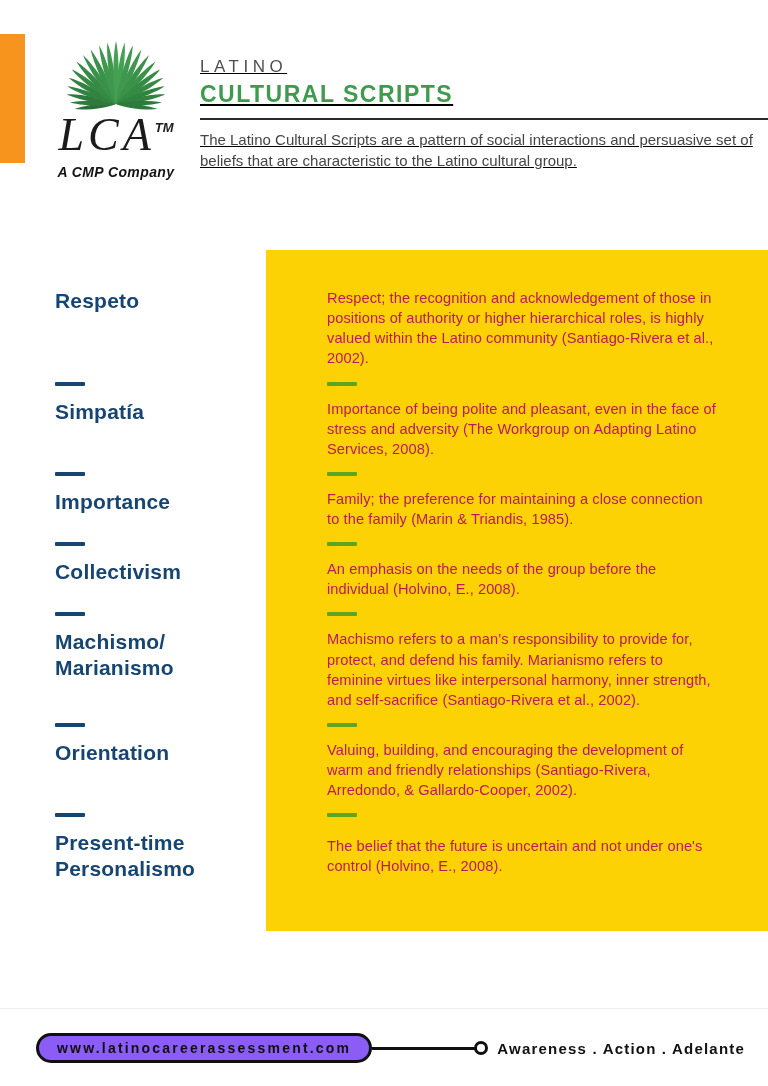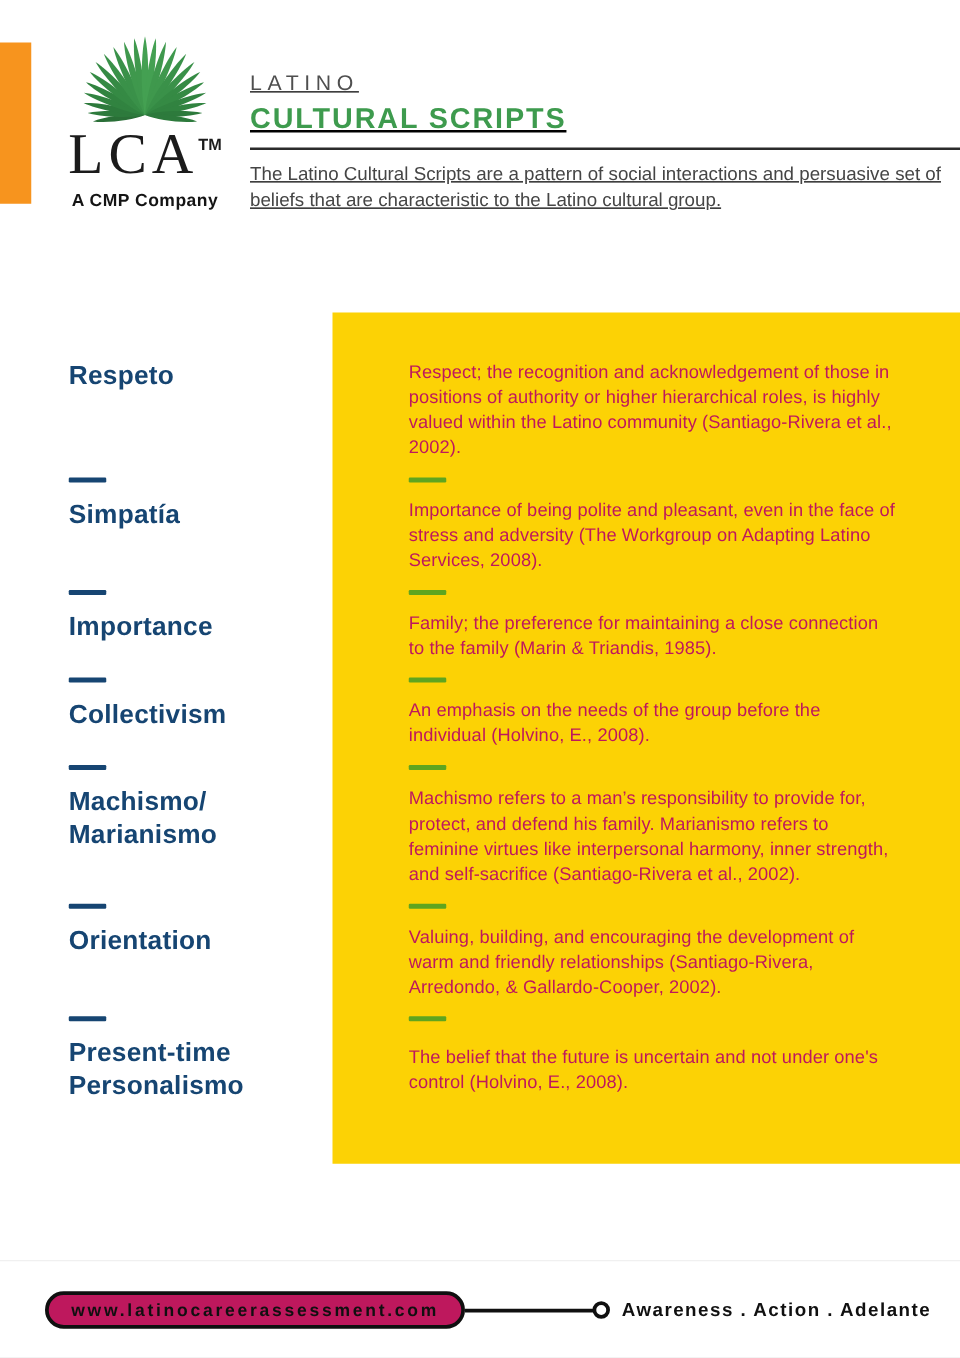--- a/index.html
+++ b/index.html
@@ -5,21 +5,21 @@
   html,body { margin:0; padding:0; background:#e9e9e9; }
   .page {
     position:relative; width:768px; height:1086px; margin:0 auto;
     background:#ffffff; overflow:hidden;
     font-family:"Liberation Sans", sans-serif;
   }
 
   
   .orange-bar { position:absolute; left:0; top:34px; width:25px; height:129px; background:#F7941E; }
 
-  .logo { position:absolute; left:40px; top:14px; width:152px; text-align:center; }
+  .logo { position:absolute; left:40px; top:26px; width:152px; text-align:center;font-style:italic; }
   .logo .palm { display:block; margin:0 auto; }
   .logo .lca {
     font-family:"Liberation Serif", serif; font-size:46px; font-weight:400;
     letter-spacing:4px; color:#1b1b1b; line-height:0.92; margin-top:-2px; white-space:nowrap;
   }
   .logo .tm { font-size:13px; letter-spacing:0; vertical-align:18px; font-family:"Liberation Sans",sans-serif; font-weight:700; }
   .logo .subtitle { font-size:14px; font-weight:700; color:#141414; letter-spacing:0.4px; margin-top:8px; }
 
   .header-right { position:absolute; left:200px; top:57px; right:0;text-decoration:underline; }
   .kicker { font-size:17px; letter-spacing:4.5px; color:#4f4f4f; }
@@ -44,21 +44,21 @@
   .dash { width:30px; height:4px; border-radius:1px; margin:13px 0; }
   .dash.navy { background:#164572; }
   .dash.green { background:#5FA51F; }
 
   
   .footer-divider { position:absolute; left:0; right:0; top:1008px; height:1px; background:#f0f0f0; }
   .footer { position:absolute; left:36px; right:23px; top:1033px; height:30px; display:flex; align-items:center; }
   .url-pill {
     border:3px solid #101010; border-radius:20px; padding:4px 18px;
     font-size:14px; font-weight:700; letter-spacing:2.2px; color:#101010; white-space:nowrap;
-    background:#be185d; cursor:pointer;
+    background:#8b5cf6; cursor:pointer;
   }
   .connector { flex:1; height:3px; background:#101010; }
   .ring { width:8px; height:8px; border:3.5px solid #101010; border-radius:50%; background:#ffffff; flex:0 0 auto; margin-left:-1px; }
   .tagline { margin-left:9px; font-size:15px; font-weight:700; letter-spacing:1.2px; color:#101010; white-space:nowrap; }
 </style>
 </head>
 <body>
 
 <div class="page">
 

